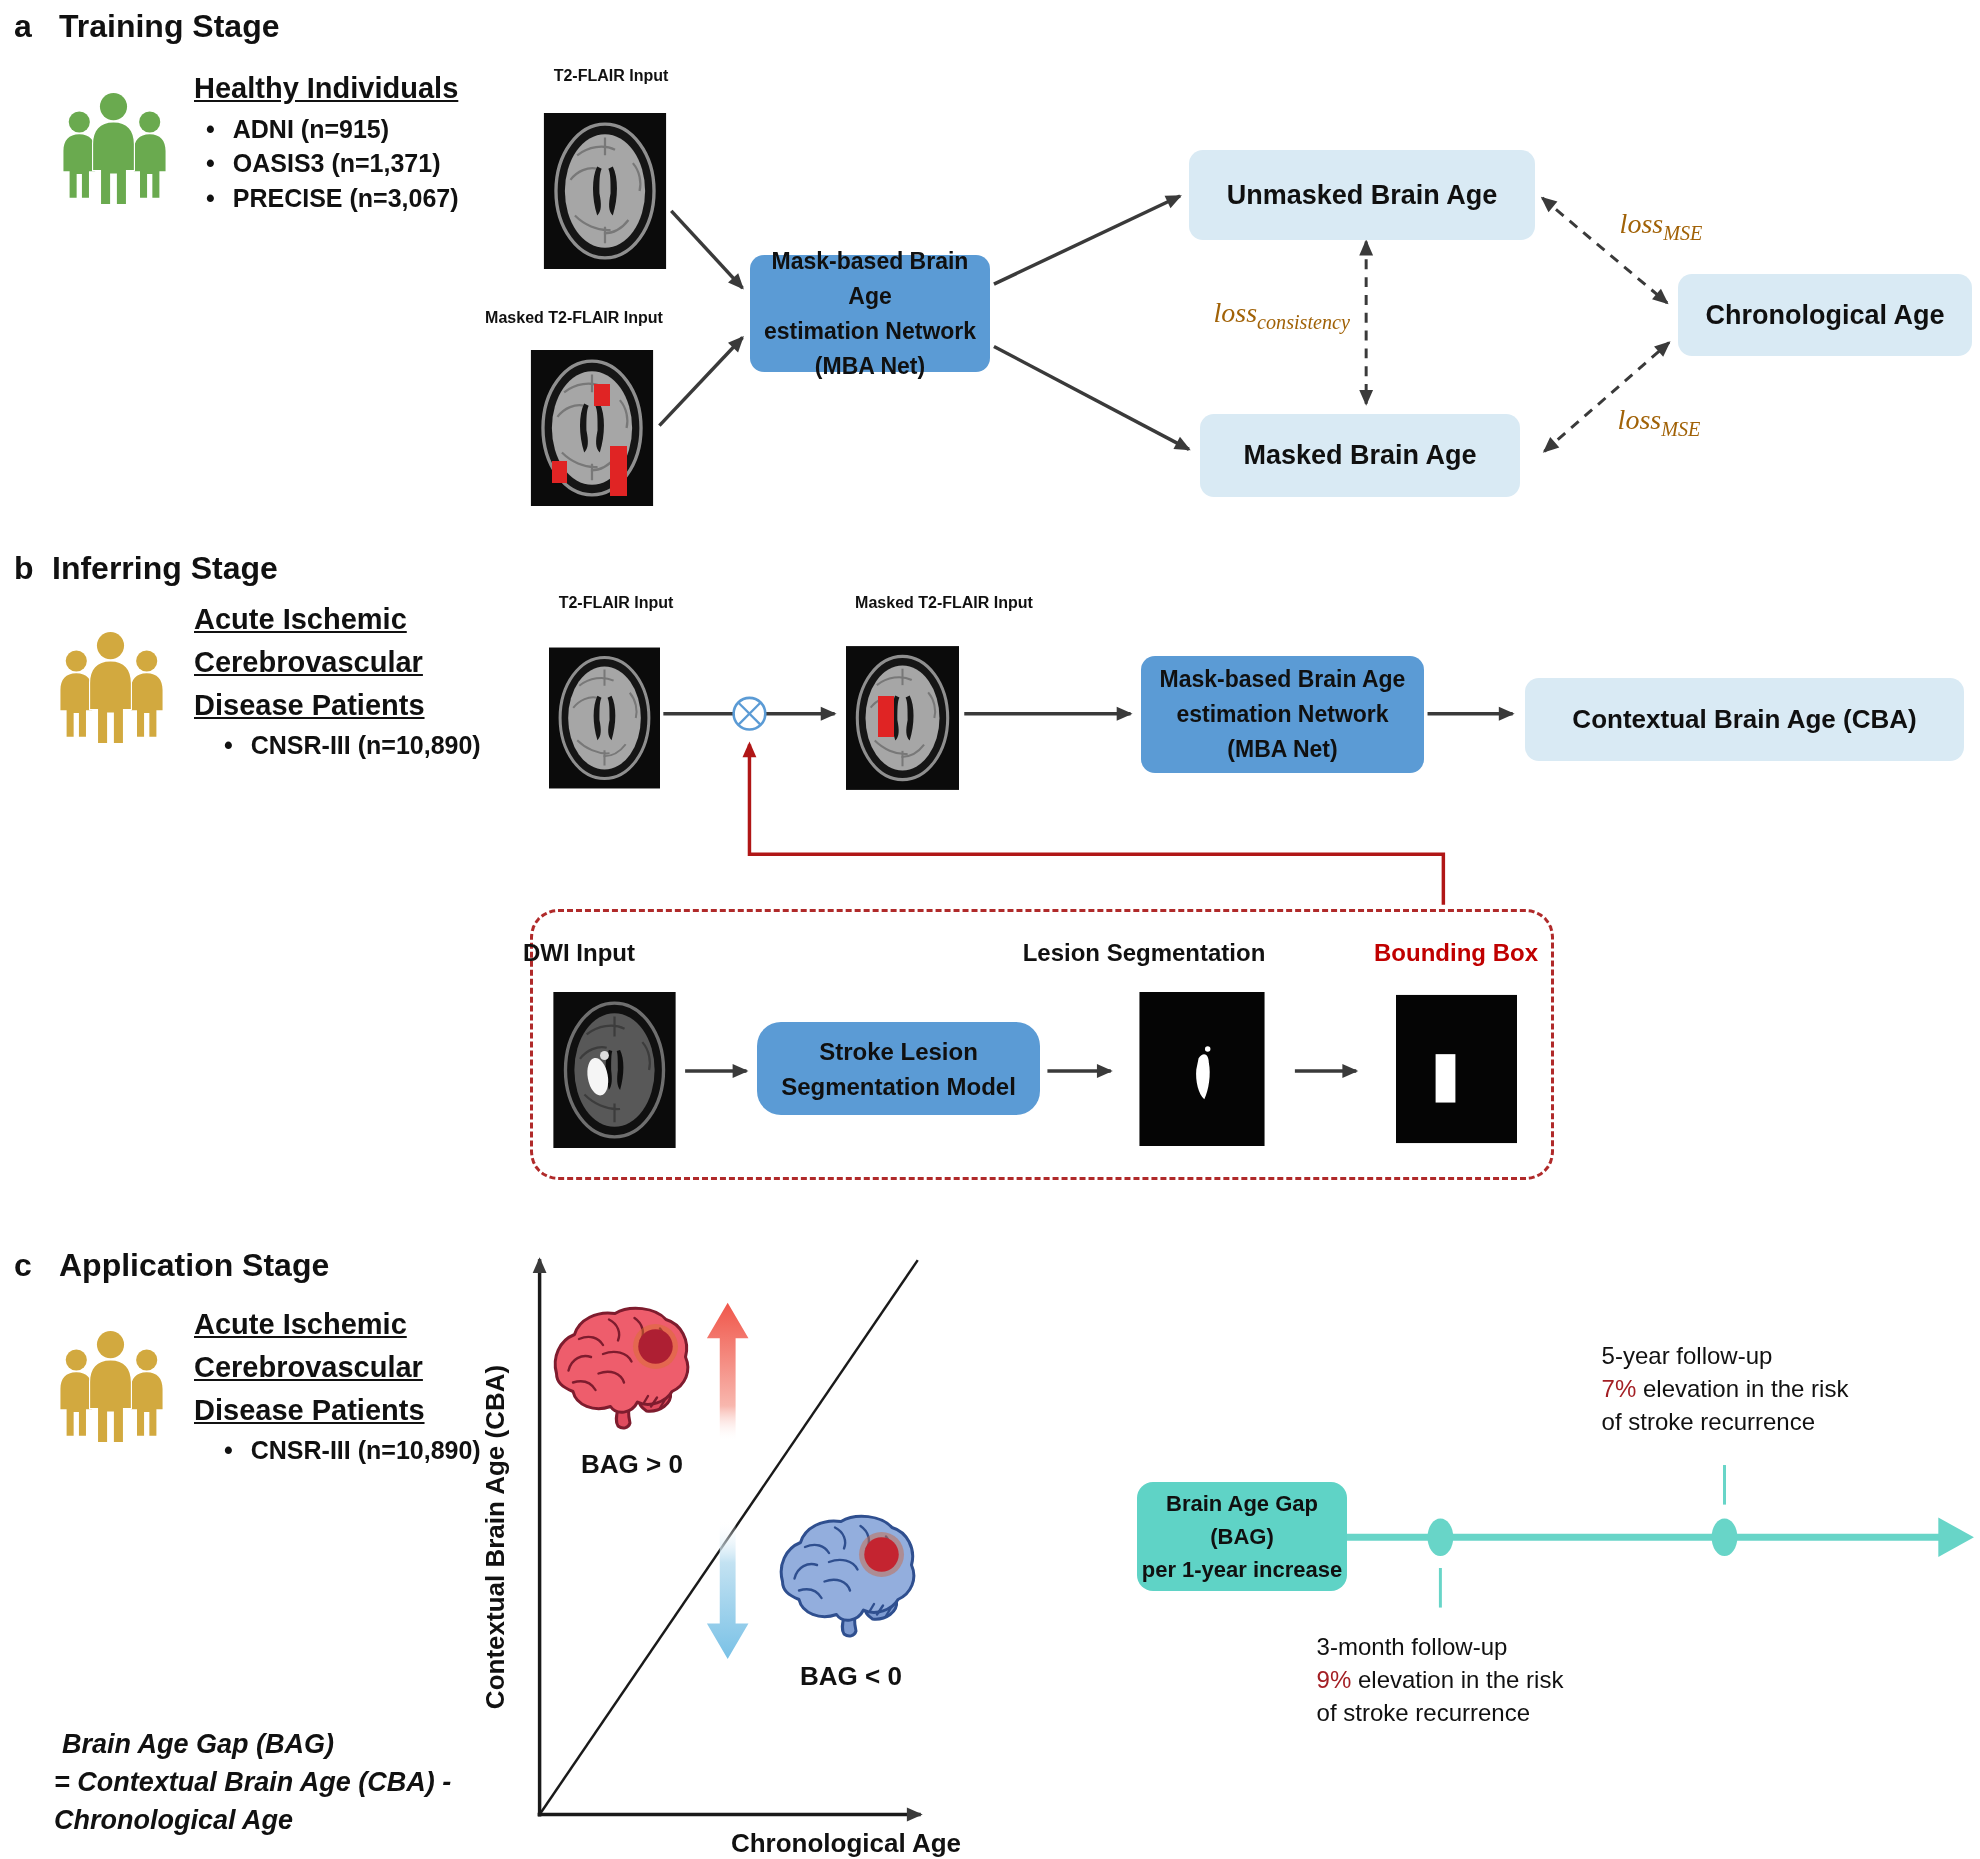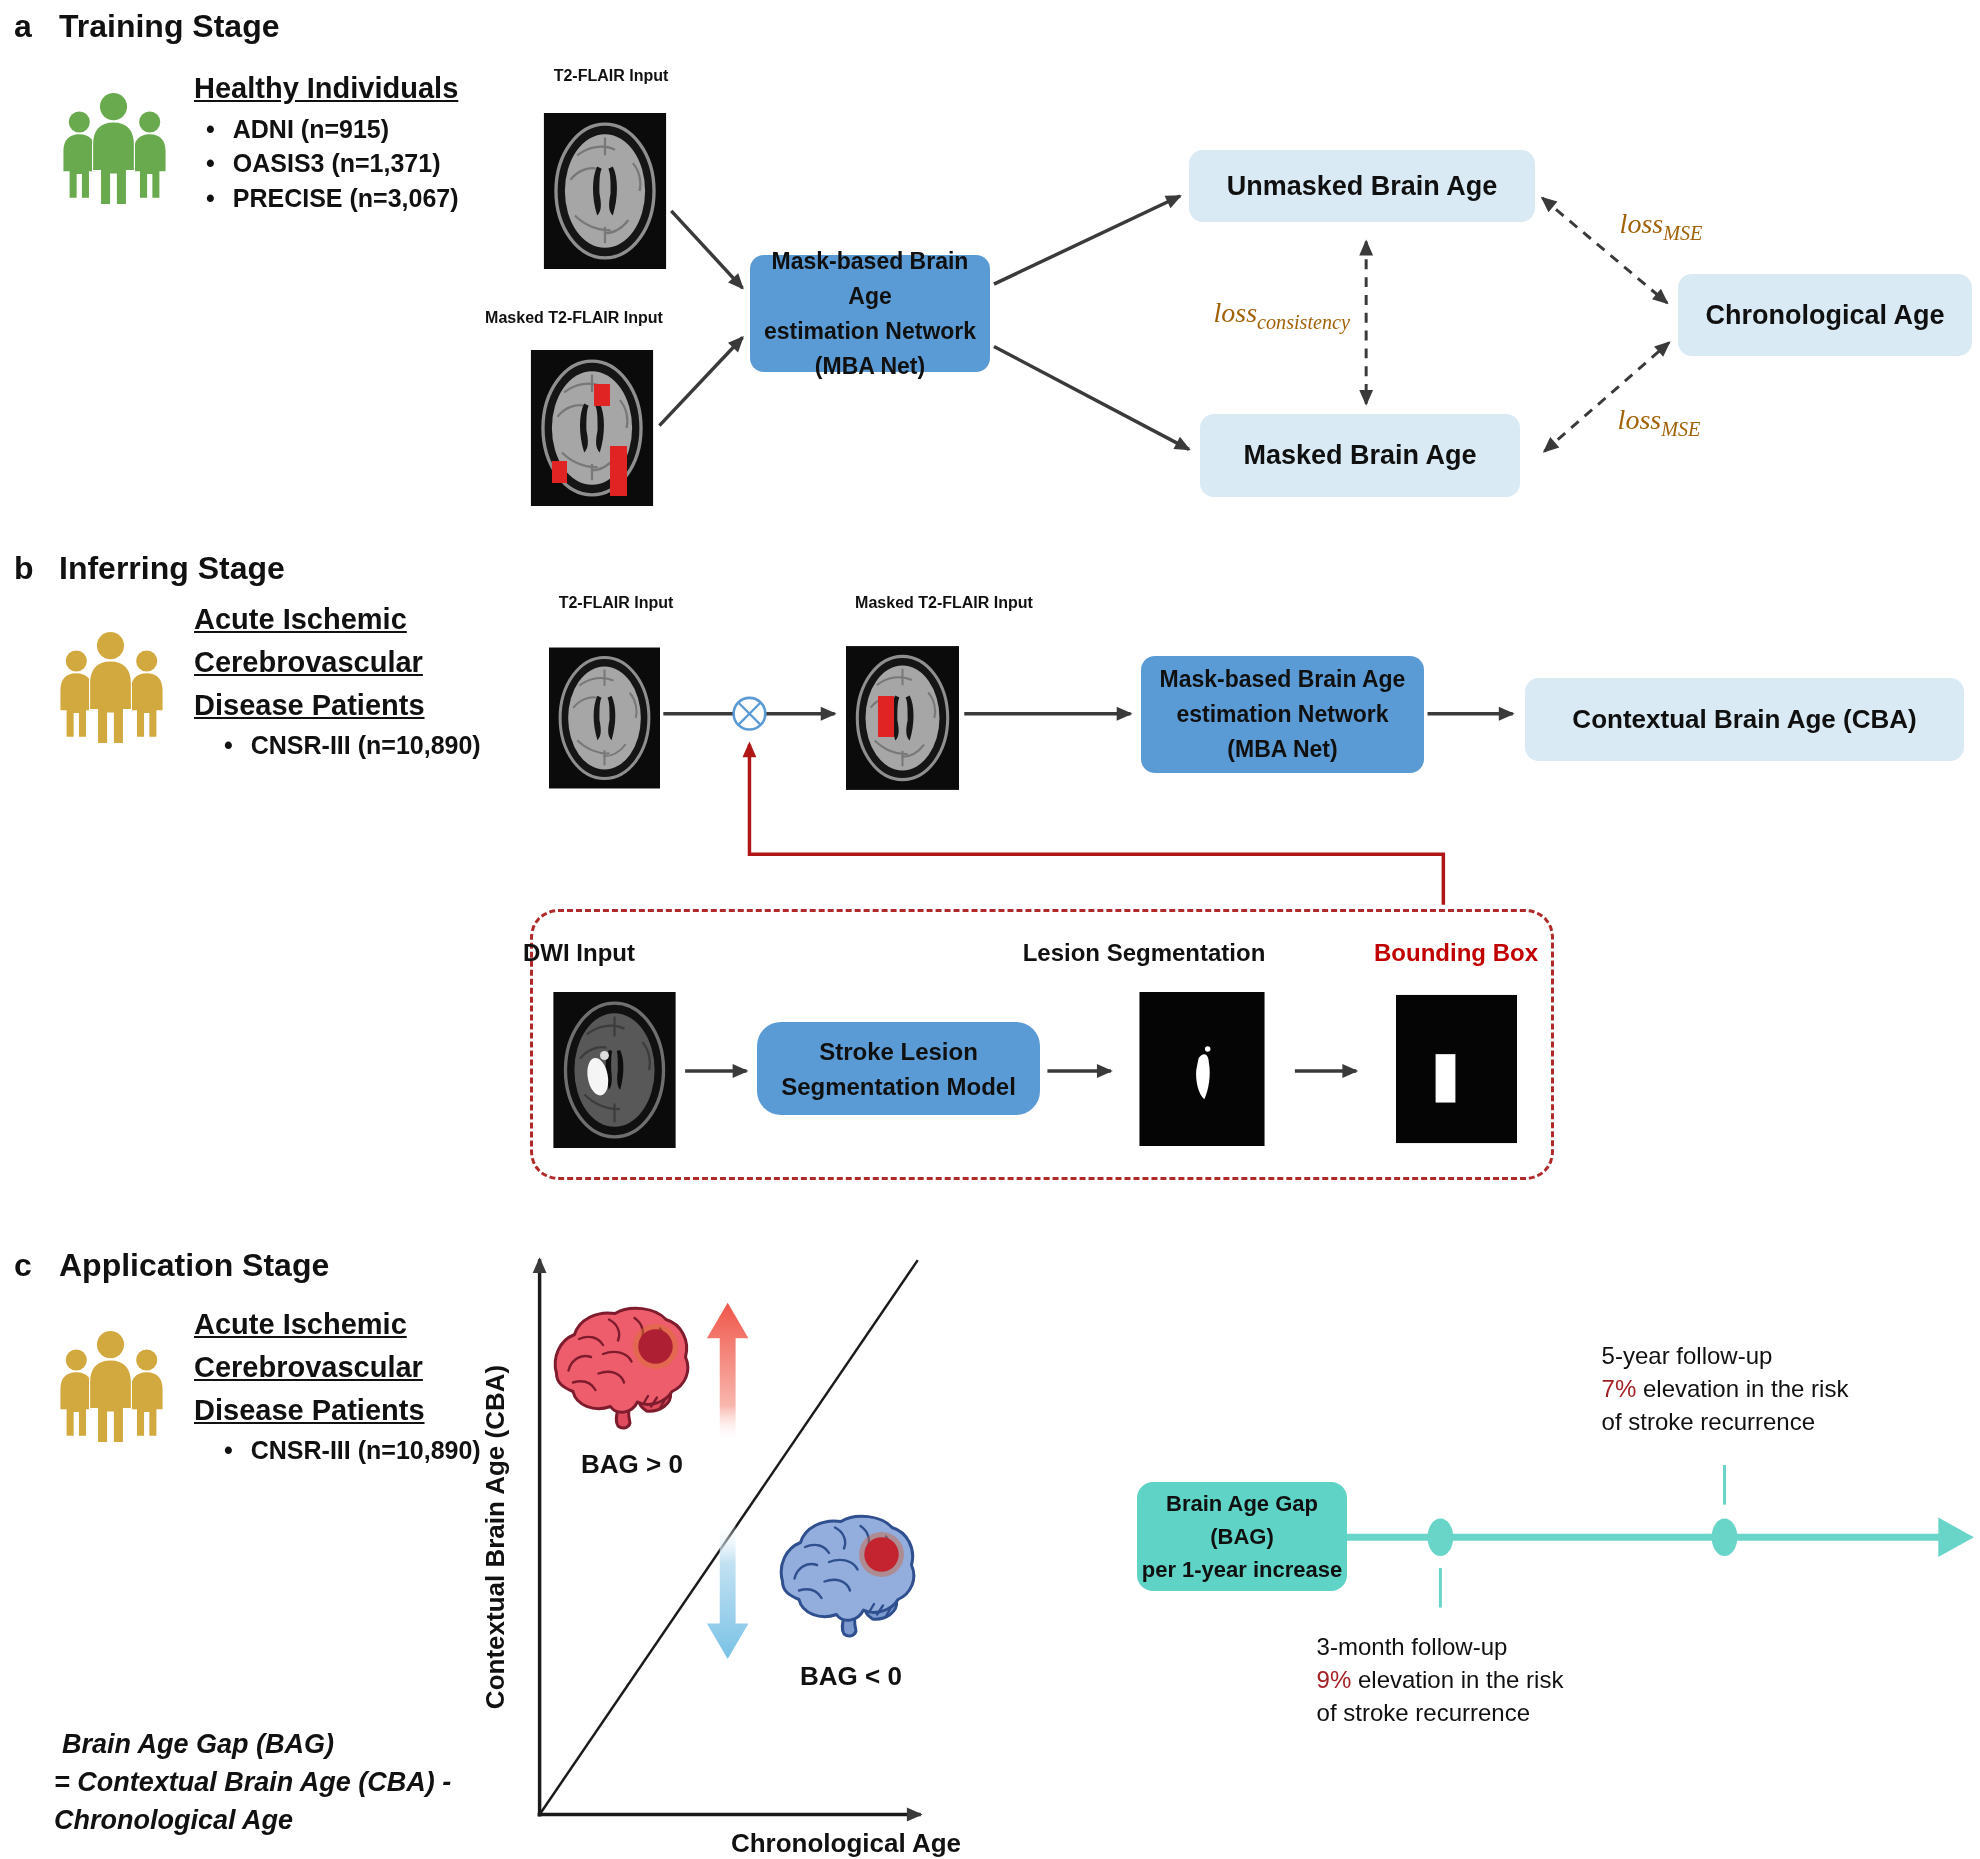--- a/index.html
+++ b/index.html
@@ -236,30 +236,30 @@
   <div class="abs maskrect" style="left:594px;top:384px;width:16px;height:22px"></div>
   <div class="abs maskrect" style="left:552px;top:461px;width:15px;height:22px"></div>
   <div class="abs maskrect" style="left:610px;top:446px;width:17px;height:50px"></div>
 
   <div class="abs netbox" style="left:750px;top:255px;width:240px;height:117px">
     <div>Mask-based Brain Age</div>
     <div>estimation Network</div>
     <div>(MBA Net)</div>
   </div>
 
-  <div class="abs lightbox" style="left:1189px;top:150px;width:346px;height:72px">Unmasked Brain Age</div>
+  <div class="abs lightbox" style="left:1189px;top:150px;width:346px;height:90px">Unmasked Brain Age</div>
   <div class="abs lightbox" style="left:1200px;top:414px;width:320px;height:83px">Masked Brain Age</div>
   <div class="abs lightbox" style="left:1678px;top:274px;width:294px;height:82px">Chronological Age</div>
 
   <div class="abs loss" style="right:630px;top:297px"><span>loss</span><sub>consistency</sub></div>
   <div class="abs loss ctr" style="left:1661px;top:208px"><span>loss</span><sub>MSE</sub></div>
   <div class="abs loss ctr" style="left:1659px;top:404px"><span>loss</span><sub>MSE</sub></div>
 
   <div class="abs tag" style="left:14px;top:550px">b</div>
-  <div class="abs stage" style="left:59px;top:550px">Inferring Stage</div>
+  <div class="abs stage" style="left:52px;top:550px">Inferring Stage</div>
 
   <svg class="abs" style="left:48px;top:606px;fill:#d2a93f" width="127" height="166" viewBox="0 0 126 165">
     <use href="#person" x="0" y="14" width="56" height="146"></use>
     <use href="#person" x="70" y="14" width="56" height="146"></use>
     <use href="#person" x="26" y="0" width="72" height="162" style="stroke:#fff;stroke-width:2;paint-order:stroke"></use>
   </svg>
 
   <div class="abs grouptitle" style="left:194px;top:598px">
     <div>Acute Ischemic</div>
     <div>Cerebrovascular</div>

